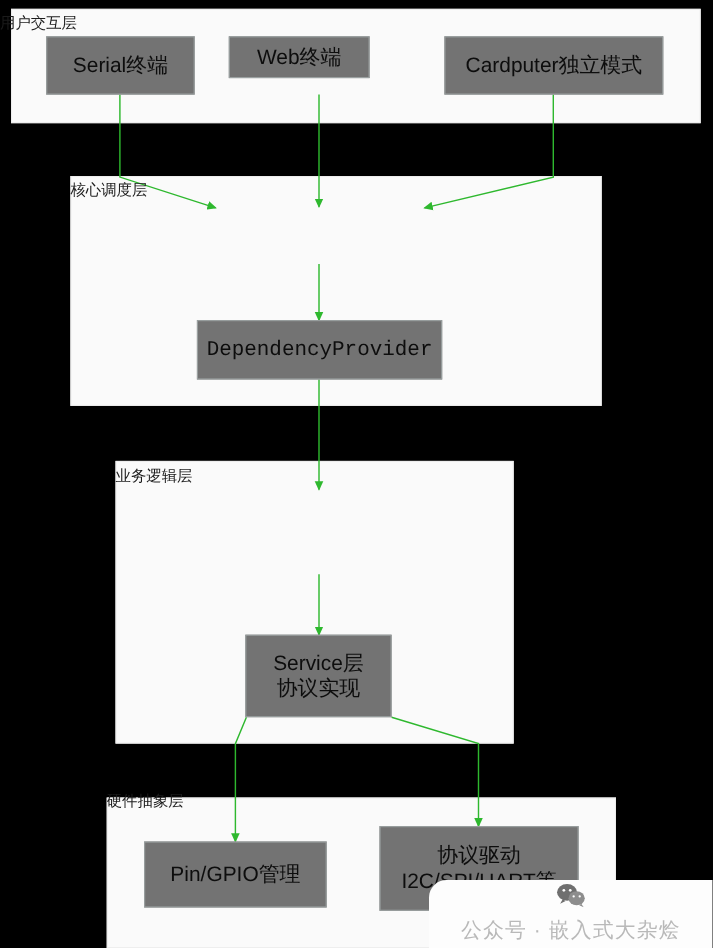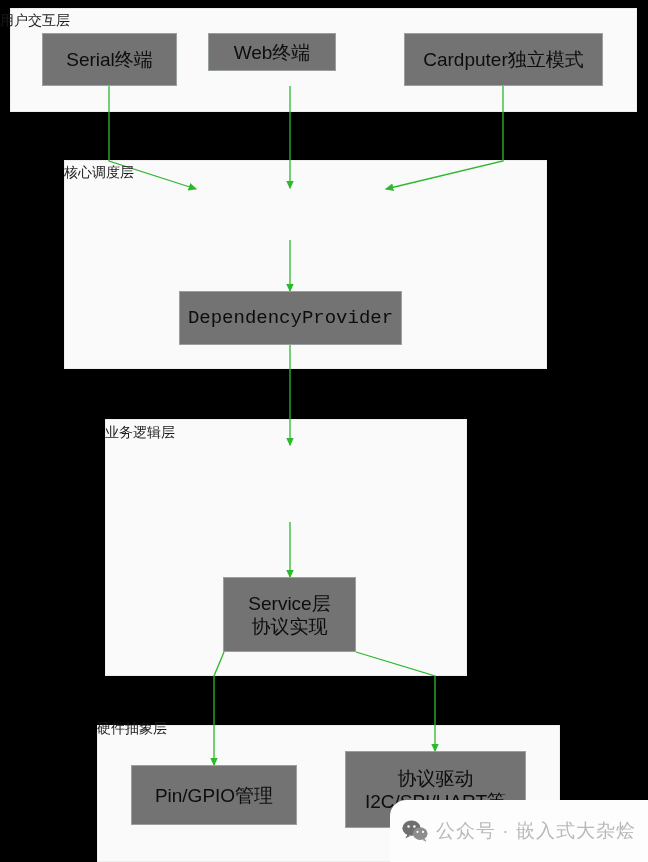--- a/index.html
+++ b/index.html
@@ -64,20 +64,21 @@
     bottom: 0;
     width: 258px;
     height: 62px;
     background: #fdfdfd;
     border-top-left-radius: 16px;
     display: flex;
     align-items: center;
     justify-content: center;
     gap: 8px;
     z-index: 9;
+    flex-direction: column;
   }
   #watermark .wm-text {
     color: #b9b9b9;
     font-size: 19px;
     letter-spacing: 1px;
     white-space: nowrap;
   }
   #watermark .wechat-icon { display: block; }
 </style>
 </head>

